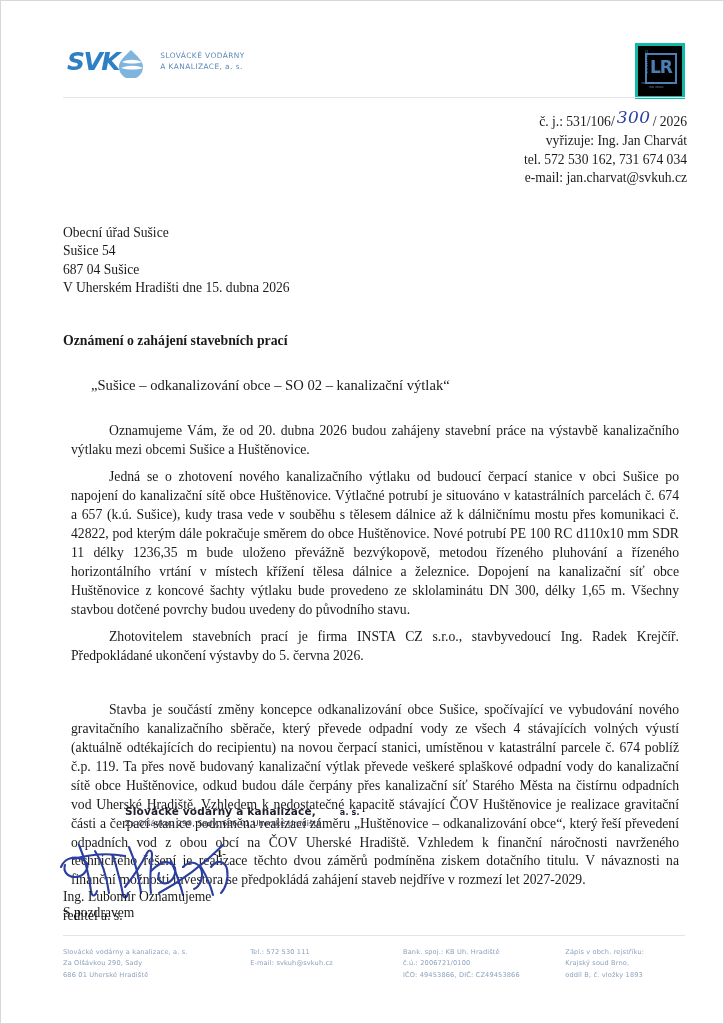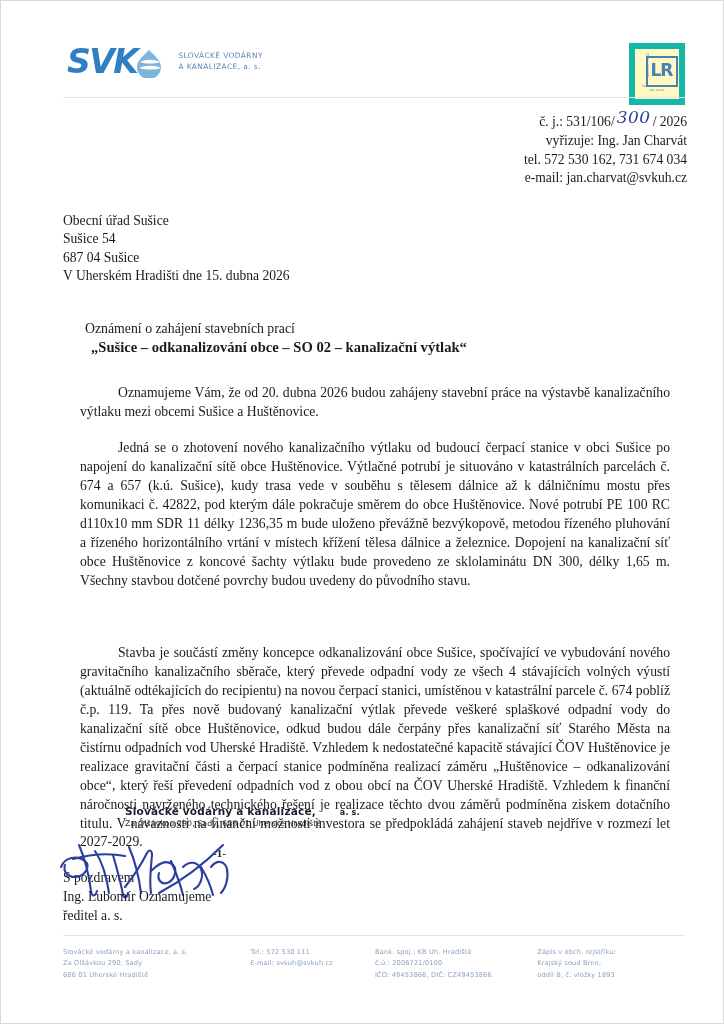--- a/index.html
+++ b/index.html
@@ -32,21 +32,21 @@
     position: absolute;
     left: 66px;
     top: 2px;
     display: flex;
     align-items: center;
   }
   .logo-svk {
     font-family: "DejaVu Sans", sans-serif;
     font-weight: 700;
     font-style: italic;
-    font-size: 33px;
+    font-size: 25px;
     letter-spacing: -1.5px;
     color: #2f7fc4;
     line-height: 1;
   }
   .logo-drop {
     position: relative;
     width: 30px;
     height: 30px;
     margin-left: -3px;
     margin-top: 3px;
@@ -60,25 +60,24 @@
     letter-spacing: 0.45px;
     color: #5b87b8;
     white-space: nowrap;
   }
   .cert-mark {
     position: absolute;
     right: 38px;
     top: 0px;
     width: 44px;
     height: 50px;
-    border: 6px solid #14b8a6;
-    background: #fef9c3;
+    border: 3px solid #14b8a6;
+    background: #000000;
     display: flex;
     align-items: center;
-    justify-content: center;
   }
   .cert-inner {
     position: relative;
     width: 37px;
     height: 42px;
   }
   .cert-lr {
     position: absolute;
     left: 7px;
     top: 3px;
@@ -142,38 +141,38 @@
     font-family: "DejaVu Serif", serif;
     font-style: italic;
     font-size: 17px;
     color: #2b3fa0;
     position: relative;
     top: -3px;
     letter-spacing: 0.5px;
     padding: 0 2px;
   }
 
-  .addr-block { margin-top: 24px; }
+  .addr-block { margin-top: 36px; }
   .date-line  { }
 
   .doc-title {
     margin-top: 34px;
+    font-weight: 700;
+    font-size: 13.8px;
+  }
+  .doc-subject {
+    margin-top: 26px;
+    margin-left: 28px;
     font-weight: 400;
-    font-size: 13.8px;
-    margin-left: 22px;
-  }
-  .doc-subject {
-    margin-left: 28px;
-    font-weight: 700;
     font-size: 14.6px;
   }
 
   .body-block { margin-top: 26px; }
   .body-block p {
-    margin: 17px;
+    margin: 8px;
     text-align: justify;
     text-indent: 38px;
     font-size: 13.7px;
     line-height: 1.385;
   }
   .body-gap { height: 19px; }
 
   .closing { margin-top: 14px; }
 
   
@@ -255,21 +254,21 @@
     display: flex;
     font-family: "DejaVu Sans", sans-serif;
     font-size: 6.6px;
     line-height: 1.72;
     color: #8ba2bd;
     letter-spacing: 0.15px;
   }
   .footer-col { flex: 0 0 25%; white-space: nowrap; }
   .footer-col:nth-child(1) { flex: 0 0 30%; }
   .footer-col:nth-child(2) { flex: 0 0 20%; }
-  .footer-col:nth-child(3) { flex: 0 0 26%; }
+  .footer-col:nth-child(3) { flex: 0 0 26%; margin-left: 28px; }
   .footer-col:nth-child(4) { flex: 0 0 24%; }
 </style>
 </head>
 <body>
 
 <div class="page">
 
   <div class="header">
 
     <div class="logo-wrap">
@@ -318,20 +317,21 @@
 
     <div class="date-line">V Uherském Hradišti dne 15. dubna 2026</div>
 
     <div class="doc-title">Oznámení o zahájení stavebních prací</div>
 
     <div class="doc-subject">„Sušice – odkanalizování obce – SO 02 – kanalizační výtlak“</div>
 
     <div class="body-block">
       <p>Oznamujeme Vám, že od 20. dubna 2026 budou zahájeny stavební práce na výstavbě kanalizačního výtlaku mezi obcemi Sušice a Huštěnovice.</p>
       <p>Jedná se o zhotovení nového kanalizačního výtlaku od budoucí čerpací stanice v obci Sušice po napojení do kanalizační sítě obce Huštěnovice. Výtlačné potrubí je situováno v katastrálních parcelách č. 674 a 657 (k.ú. Sušice), kudy trasa vede v souběhu s tělesem dálnice až k dálničnímu mostu přes komunikaci č. 42822, pod kterým dále pokračuje směrem do obce Huštěnovice. Nové potrubí PE 100 RC d110x10 mm SDR 11 délky 1236,35 m bude uloženo převážně bezvýkopově, metodou řízeného pluhování a řízeného horizontálního vrtání v místech křížení tělesa dálnice a železnice. Dopojení na kanalizační síť obce Huštěnovice z koncové šachty výtlaku bude provedeno ze sklolaminátu DN 300, délky 1,65 m. Všechny stavbou dotčené povrchy budou uvedeny do původního stavu.</p>
+      <p>Zhotovitelem stavebních prací je firma INSTA CZ s.r.o., stavbyvedoucí Ing. Radek Krejčíř. Předpokládané ukončení výstavby do 5. června 2026.</p>
       <div class="body-gap"></div>
       <p>Stavba je součástí změny koncepce odkanalizování obce Sušice, spočívající ve vybudování nového gravitačního kanalizačního sběrače, který převede odpadní vody ze všech 4 stávajících volných výustí (aktuálně odtékajících do recipientu) na novou čerpací stanici, umístěnou v katastrální parcele č. 674 poblíž č.p. 119. Ta přes nově budovaný kanalizační výtlak převede veškeré splaškové odpadní vody do kanalizační sítě obce Huštěnovice, odkud budou dále čerpány přes kanalizační síť Starého Města na čistírnu odpadních vod Uherské Hradiště. Vzhledem k nedostatečné kapacitě stávající ČOV Huštěnovice je realizace gravitační části a čerpací stanice podmíněna realizací záměru „Huštěnovice – odkanalizování obce“, který řeší převedení odpadních vod z obou obcí na ČOV Uherské Hradiště. Vzhledem k finanční náročnosti navrženého technického řešení je realizace těchto dvou záměrů podmíněna ziskem dotačního titulu. V návaznosti na finanční možnosti investora se předpokládá zahájení staveb nejdříve v rozmezí let 2027-2029.</p>
     </div>
 
     <div class="closing">S pozdravem</div>
   </div>
 
   <div class="sign-area">
 
     <div class="stamp">

